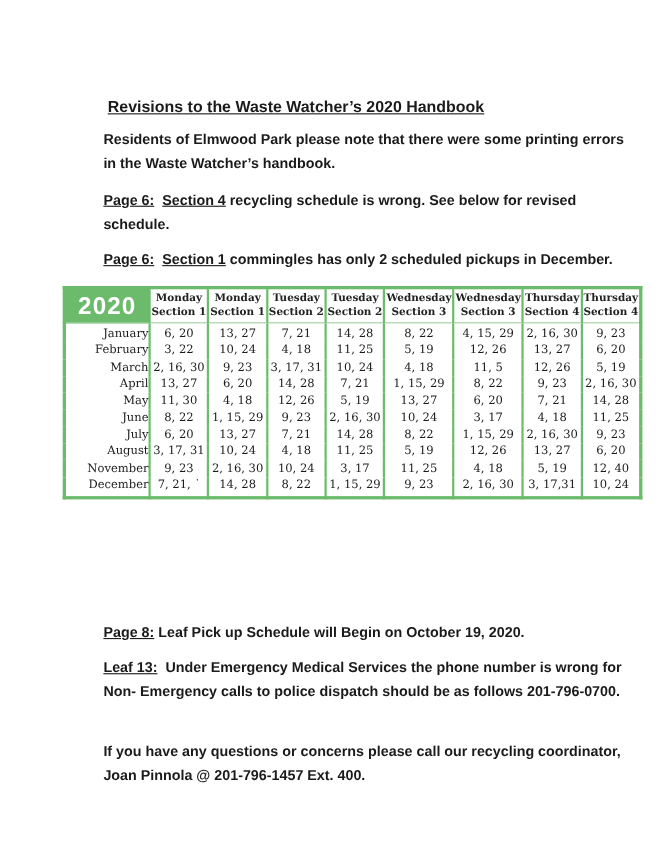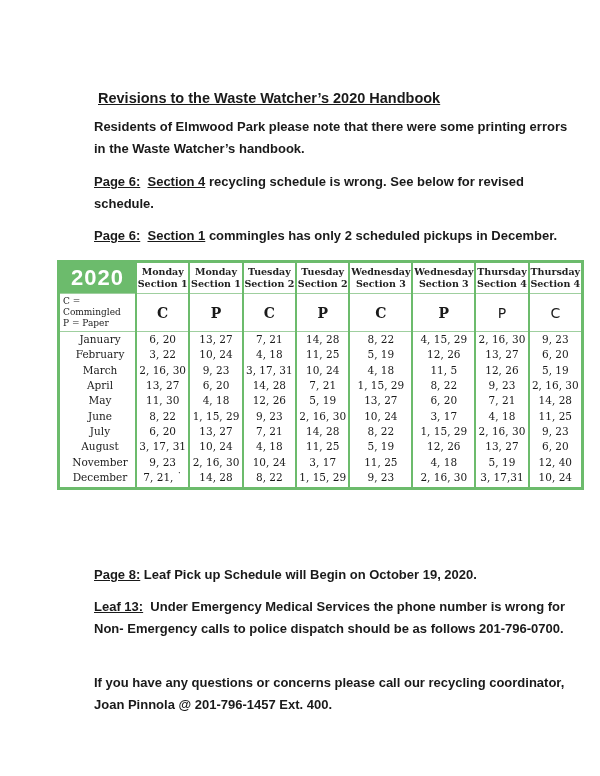--- a/index.html
+++ b/index.html
@@ -20,21 +20,21 @@
            font-family: "DejaVu Serif", "Liberation Serif", serif; border: 3px solid #6cbb6c; }
   .sched td, .sched th { border-left: 2px solid #6cbb6c; padding: 0; text-align: center; }
   .sched th { font-size: 9.5px; font-weight: bold; line-height: 12px; height: 30px;
               border-bottom: 1px solid #9fcf9f; color: #222; }
   .sched th.year { background: #6cbb6c; color: #ffffff; font-family: "Liberation Sans", sans-serif;
                    font-size: 22px; font-weight: 900; letter-spacing: 1px; width: 75px; border-left: none; }
   .sched td.legend { text-align: left; font-size: 9px; line-height: 11px; padding: 2px 3px; height: 28px;
                      border-left: none; border-bottom: 1px solid #9fcf9f; }
   .sched td.type { font-size: 14px; font-weight: bold; border-bottom: 1px solid #9fcf9f; }
   .sched td.type.hw { font-family: "DejaVu Sans", sans-serif; font-weight: normal; }
-  .sched td.month { text-align: center; padding-left: 5px; border-left: none; font-size: 10.5px; }
+  .sched td.month { text-align: right; padding-left: 5px; border-left: none; font-size: 10.5px; }
   .sched td.val { font-size: 10.5px; }
   .sched tbody tr.data td { height: 15.3px; line-height: 15px; }
   .sched tbody tr.data:first-of-type td { padding-top: 2px; }
   .sched tbody tr.last td { padding-bottom: 2px; }
 </style>
 </head>
 <body>
 
 <h1 class="title">Revisions to the Waste Watcher’s 2020 Handbook</h1>
 
@@ -52,31 +52,20 @@
       <th><span>Monday</span><br><span>Section 1</span></th>
       <th><span>Tuesday</span><br><span>Section 2</span></th>
       <th><span>Tuesday</span><br><span>Section 2</span></th>
       <th><span>Wednesday</span><br><span>Section 3</span></th>
       <th><span>Wednesday</span><br><span>Section 3</span></th>
       <th><span>Thursday</span><br><span>Section 4</span></th>
       <th><span>Thursday</span><br><span>Section 4</span></th>
     </tr>
   </thead>
   <tbody id="sched-body">
-    <tr>
-      <td class="legend"><span>C = Commingled</span><br><span>P = Paper</span></td>
-      <td class="type">C</td>
-      <td class="type">P</td>
-      <td class="type">C</td>
-      <td class="type">P</td>
-      <td class="type">C</td>
-      <td class="type">P</td>
-      <td class="type hw">P</td>
-      <td class="type hw">C</td>
-    </tr>
   <tr class="data">
         <td class="month">January</td>
         <td class="val">6, 20</td>
         <td class="val">13, 27</td>
         <td class="val">7, 21</td>
         <td class="val">14, 28</td>
         <td class="val">8, 22</td>
         <td class="val">4, 15, 29</td>
         <td class="val">2, 16, 30</td>
         <td class="val">9, 23</td>

